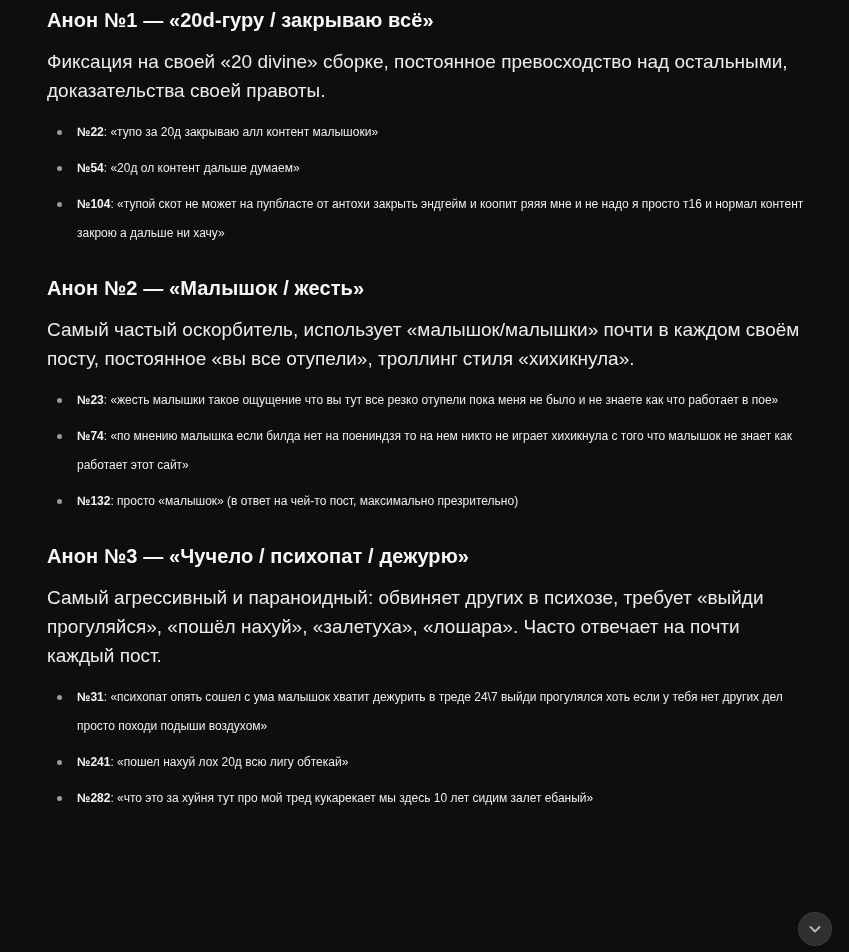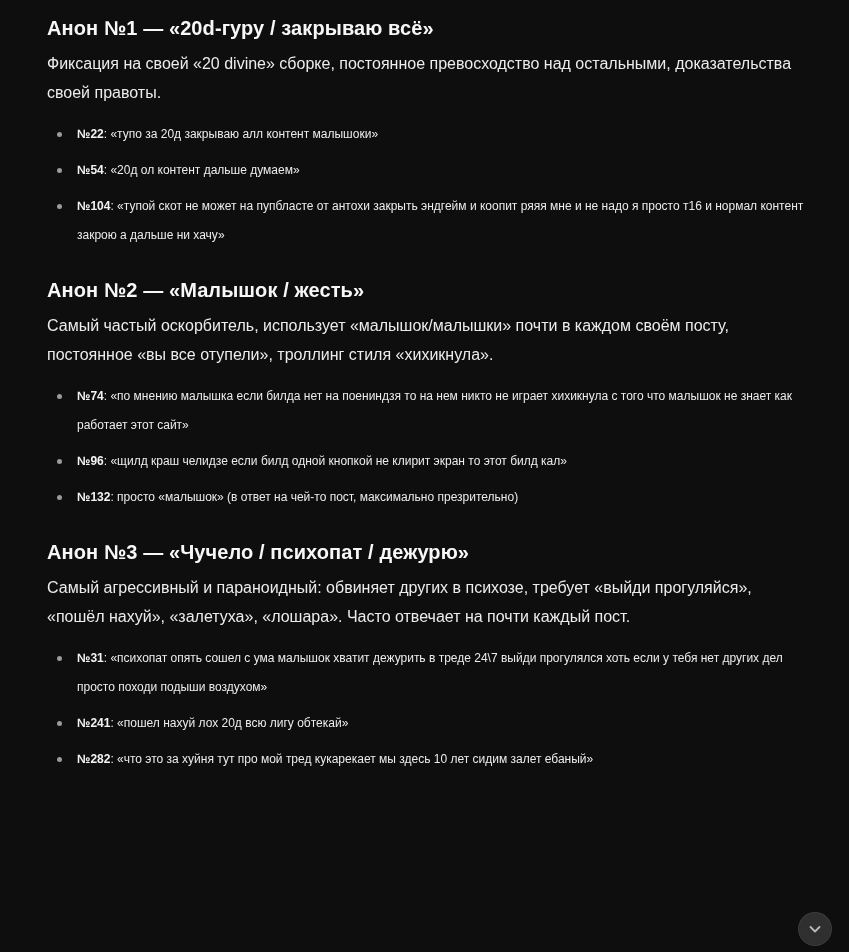--- a/index.html
+++ b/index.html
@@ -21,26 +21,26 @@
   }
   .section-heading {
     font-size: 20px;
     line-height: 28px;
     font-weight: 700;
     color: #f7f7f7;
     margin: 26px 0 0 0;
     letter-spacing: 0.1px;
   }
   .section:first-child .section-heading {
-    margin-top: 14px;
+    margin-top: 6px;
   }
   .section-desc {
-    font-size: 16px;
+    font-size: 19px;
     line-height: 29px;
-    margin: 7px 0 0 0;
+    margin: 13px 0 0 0;
     color: #ececec;
   }
   .quote-list {
     list-style: none;
     margin: 13px 0 0 0;
     padding: 0;
   }
   .quote-item {
     position: relative;
     padding-left: 30px;
@@ -104,30 +104,30 @@
     <span class="dot"></span>
     <span><strong>№104</strong><span>: </span><span>«тупой скот не может на пупбласте от антохи закрыть эндгейм и коопит ряяя мне и не надо я просто т16 и нормал контент закрою а дальше ни хачу»</span></span>
   </li>
 </ul>
   </section>
 
   <section class="section">
     <h2 class="section-heading">Анон №2 — «Малышок / жесть»</h2>
     <p class="section-desc">Самый частый оскорбитель, использует «малышок/малышки» почти в каждом своём посту, постоянное «вы все отупели», троллинг стиля «хихикнула».</p>
     <ul class="quote-list">
+  <li class="quote-item">
+    <span class="dot"></span>
+    <span><strong>№23</strong><span>: </span><span>«жесть малышки такое ощущение что вы тут все резко отупели пока меня не было и не знаете как что работает в пое»</span></span>
+  </li>
 
   <li class="quote-item">
     <span class="dot"></span>
     <span><strong>№74</strong><span>: </span><span>«по мнению малышка если билда нет на поениндзя то на нем никто не играет хихикнула с того что малышок не знает как работает этот сайт»</span></span>
   </li>
 
-  <li class="quote-item">
-    <span class="dot"></span>
-    <span><strong>№96</strong><span>: </span><span>«щилд краш челидзе если билд одной кнопкой не клирит экран то этот билд кал»</span></span>
-  </li>
 
   <li class="quote-item">
     <span class="dot"></span>
     <span><strong>№132</strong><span>: </span><span>просто «малышок» (в ответ на чей-то пост, максимально презрительно)</span></span>
   </li>
 </ul>
   </section>
 
   <section class="section">
     <h2 class="section-heading">Анон №3 — «Чучело / психопат / дежурю»</h2>

